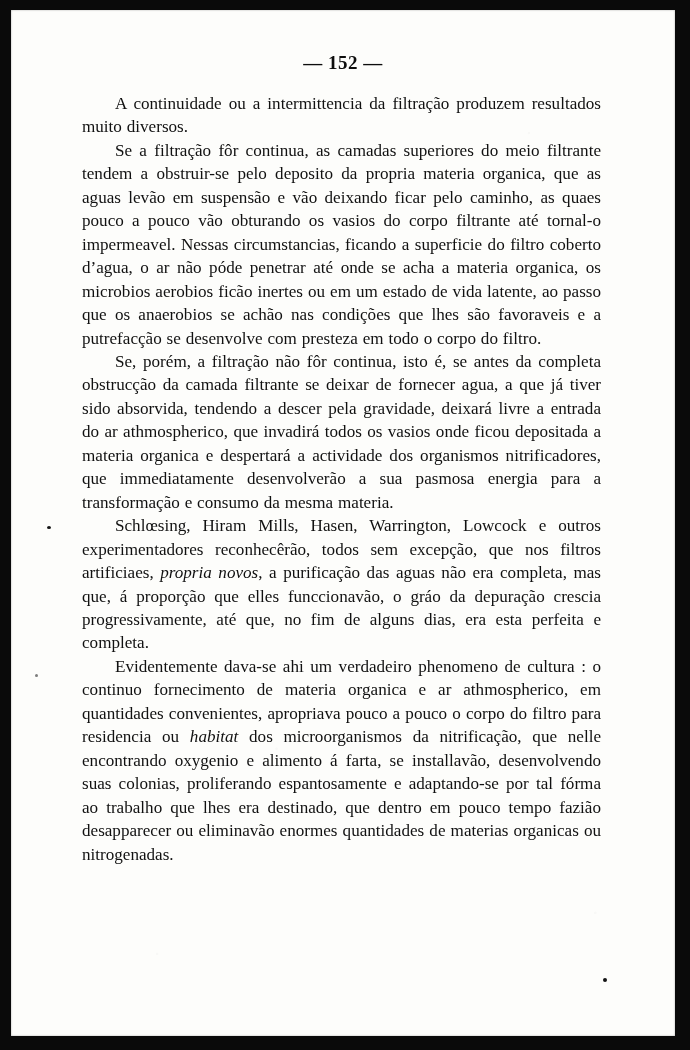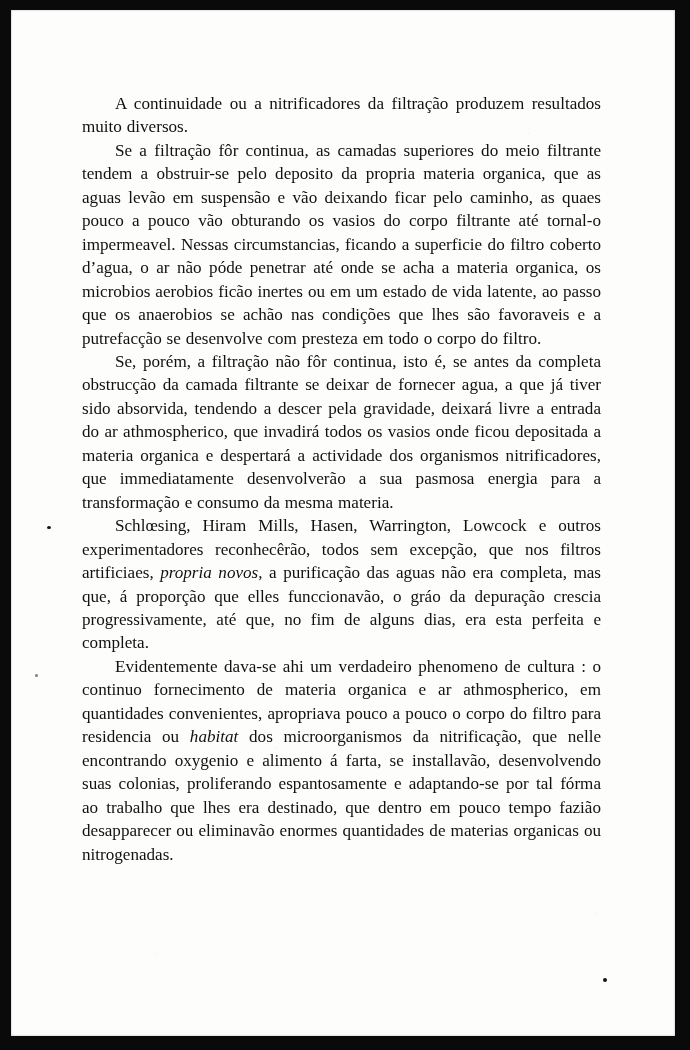--- a/index.html
+++ b/index.html
@@ -92,24 +92,25 @@
   #speck-c { left: 24px; top: 664px; width: 3px; height: 3px; opacity: 0.55; }
 </style>
 </head>
 <body>
 
 <div id="scan-frame">
   <div id="page-sheet">
 
     <div id="paper-grain"></div>
 
+    <div id="page-number">— 152 —</div>
 
     <div id="text-block">
 
-      <p class="body-par">A continuidade ou a nitrificadores da filtração produzem resultados muito diversos.</p>
+      <p class="body-par">A continuidade ou a intermittencia da filtração produzem resultados muito diversos.</p>
 
       <p class="body-par">Se a filtração fôr continua, as camadas superiores do meio filtrante tendem a obstruir-se pelo deposito da propria materia organica, que as aguas levão em suspensão e vão deixando ficar pelo caminho, as quaes pouco a pouco vão obturando os vasios do corpo filtrante até tornal-o impermeavel. Nessas circumstancias, ficando a superficie do filtro coberto d’agua, o ar não póde penetrar até onde se acha a materia organica, os microbios aerobios ficão inertes ou em um estado de vida latente, ao passo que os anaerobios se achão nas condições que lhes são favoraveis e a putrefacção se desenvolve com presteza em todo o corpo do filtro.</p>
 
       <p class="body-par">Se, porém, a filtração não fôr continua, isto é, se antes da completa obstrucção da camada filtrante se deixar de fornecer agua, a que já tiver sido absorvida, tendendo a descer pela gravidade, deixará livre a entrada do ar athmospherico, que invadirá todos os vasios onde ficou depositada a materia organica e despertará a actividade dos organismos nitrificadores, que immediatamente desenvolverão a sua pasmosa energia para a transformação e consumo da mesma materia.</p>
 
       <p class="body-par">
         <span>Schlœsing, Hiram Mills, Hasen, Warrington, Lowcock e outros experimentadores reconhecêrão, todos sem excepção, que nos filtros artificiaes, </span><em>propria novos</em><span>, a purificação das aguas não era completa, mas que, á proporção que elles funccionavão, o gráo da depuração crescia progressivamente, até que, no fim de alguns dias, era esta perfeita e completa.</span>
       </p>
 
       <p class="body-par">

